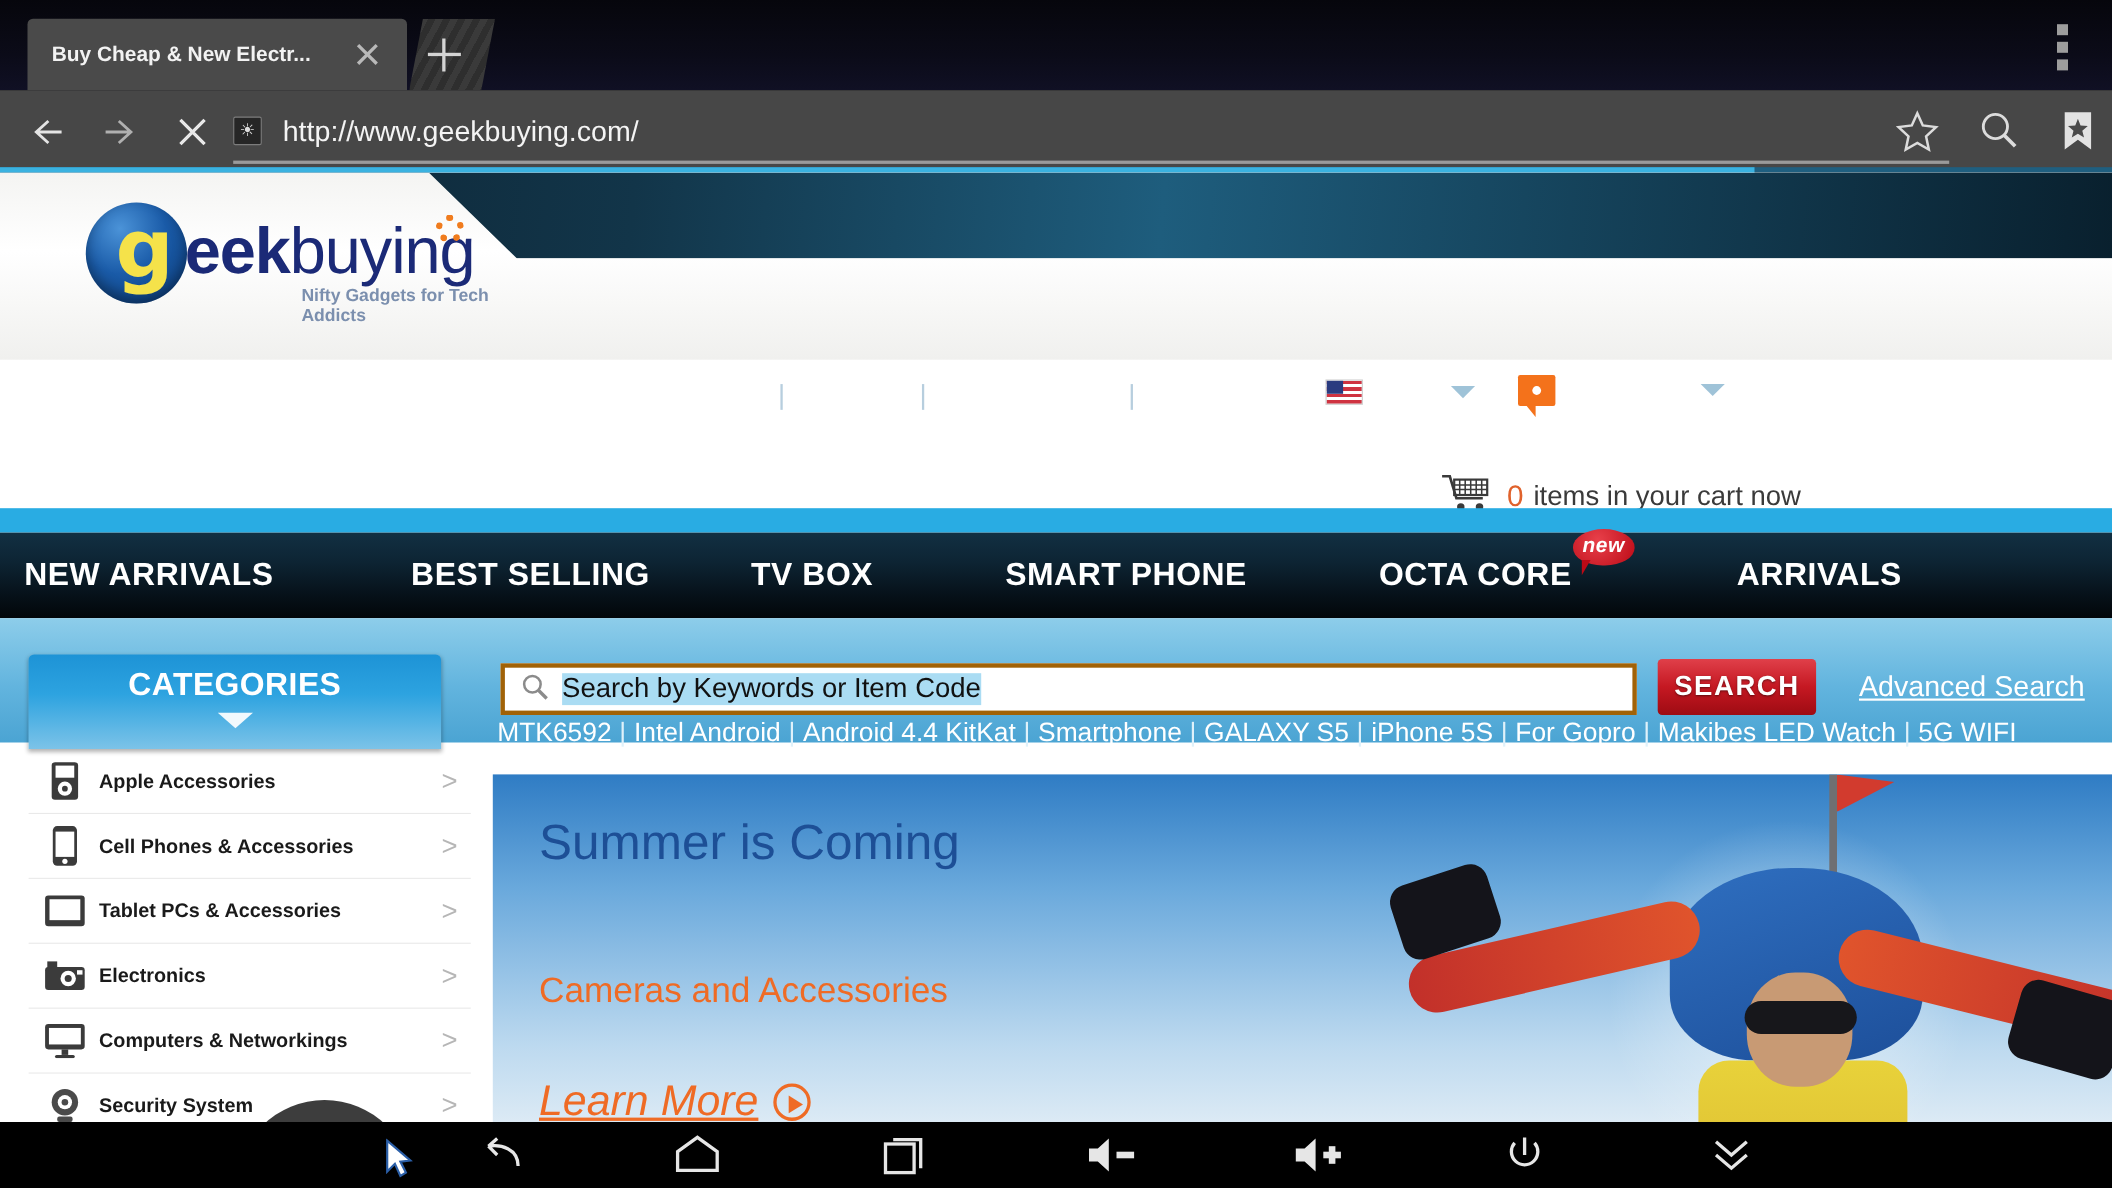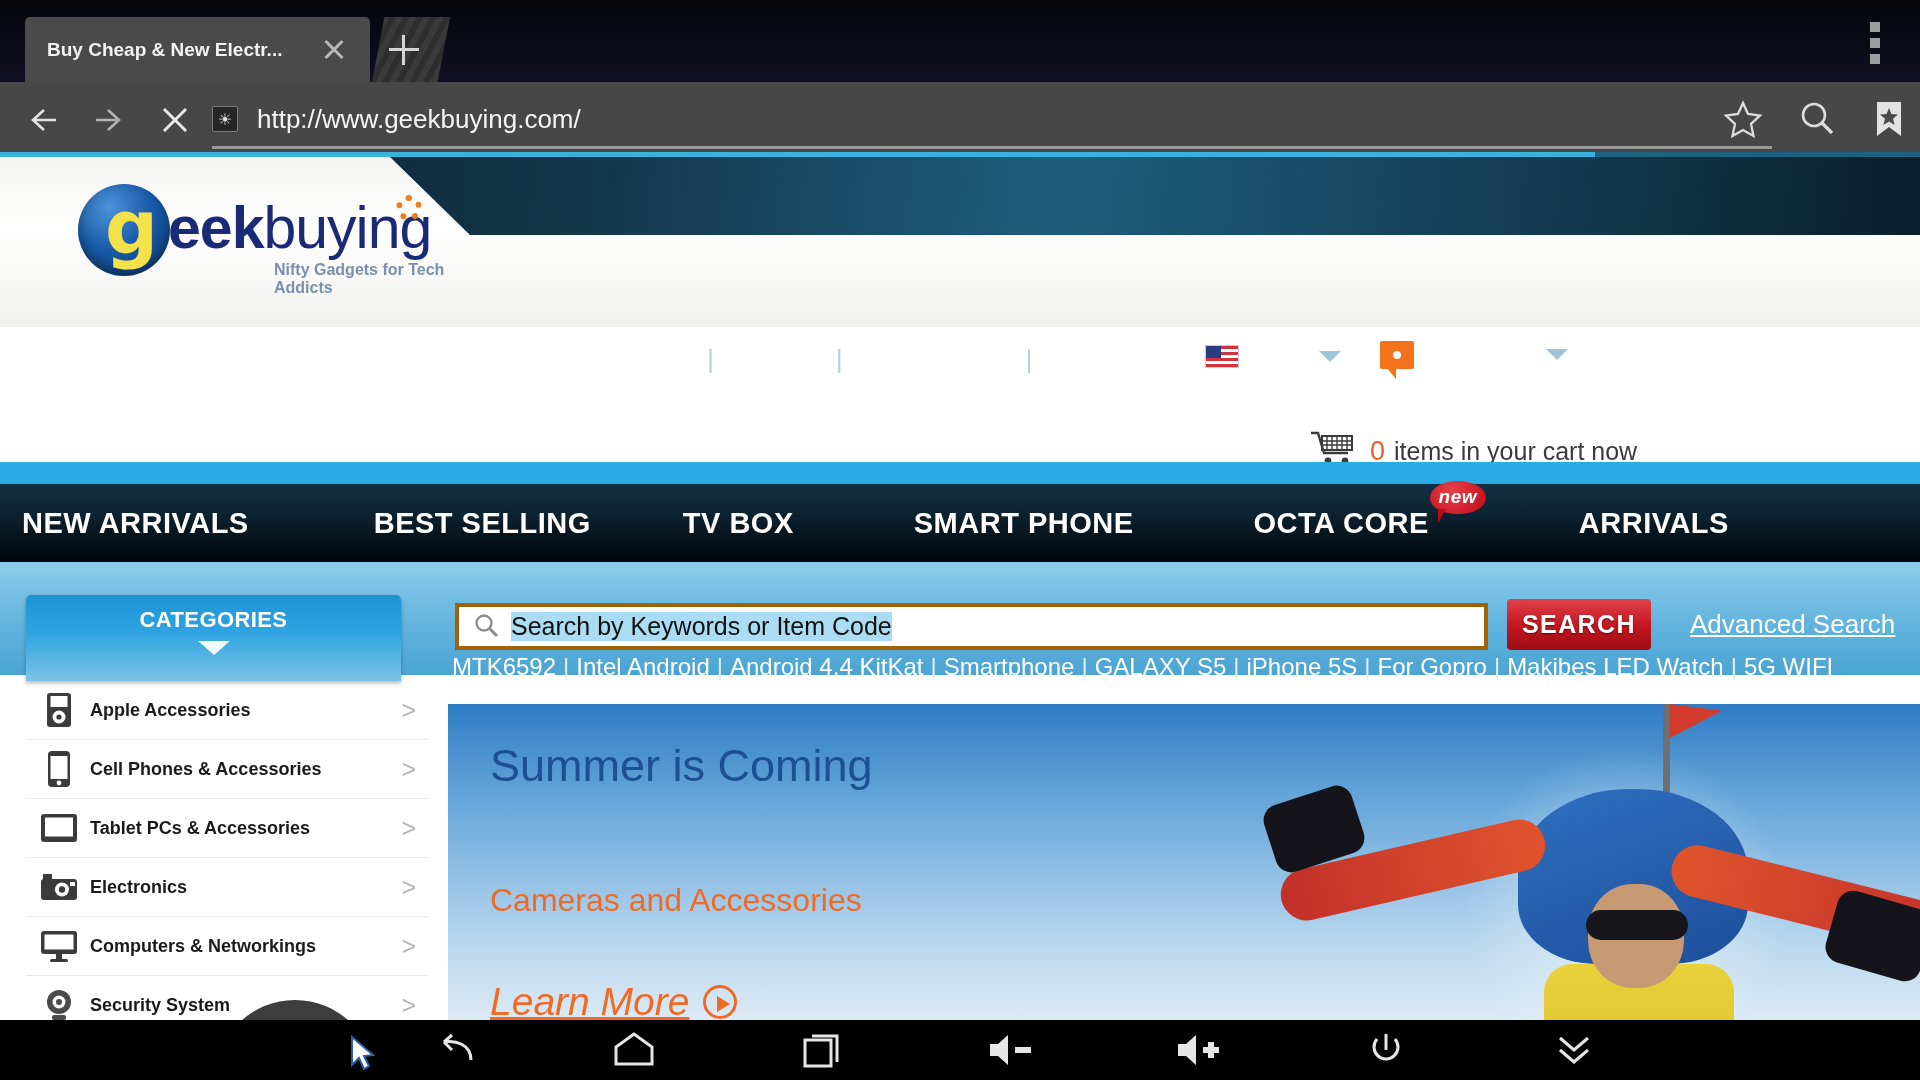--- a/index.html
+++ b/index.html
@@ -108,21 +108,21 @@
         display:flex; align-items:center; justify-content:center; }
   .badge-new::after { content:""; position:absolute; left:8px; top:28px;
         border-left:8px solid #bc0a16; border-bottom:14px solid transparent;
         border-right:7px solid transparent; }
 
   .searchrow { position:absolute; left:0; top:405px; width:1920px; height:113px;
         background:linear-gradient(180deg,#8dcdea 0%,#62b4de 55%,#4ba4d3 100%); }
   .cats { position:absolute; left:26px; top:438px; width:375px; height:86px;
         background:linear-gradient(180deg,#1d93d6 0%,#2da3e0 42%,#7cc3e8 100%);
         border-radius:5px 5px 0 0; box-shadow:0 2px 4px rgba(0,0,0,.3); }
-  .cats-t { color:#fff; font-weight:bold; font-size:22px; text-align:center; padding-top:12px;
+  .cats-t { color:#fff; font-weight:bold; font-size:29px; text-align:center; padding-top:12px;
         letter-spacing:.4px; }
   .cats-car { width:0;height:0;margin:8px auto 0; border-left:16px solid transparent;
         border-right:16px solid transparent; border-top:14px solid #fff; opacity:.92; }
 
   .searchbox { position:absolute; left:455px; top:446px; width:1033px; height:47px;
         background:#fff; border:4px solid #a16207; display:flex; align-items:center; }
   .sb-ico { margin-left:13px; color:#8b8b8b; }
   .sb-text { margin-left:11px; font-size:25px; color:#111; background:#aadcf3; }
   .sbtn { position:absolute; left:1507px; top:442px; width:144px; height:51px;
         background:linear-gradient(180deg,#e0404a 0%,#c51822 50%,#9e0b13 100%);

